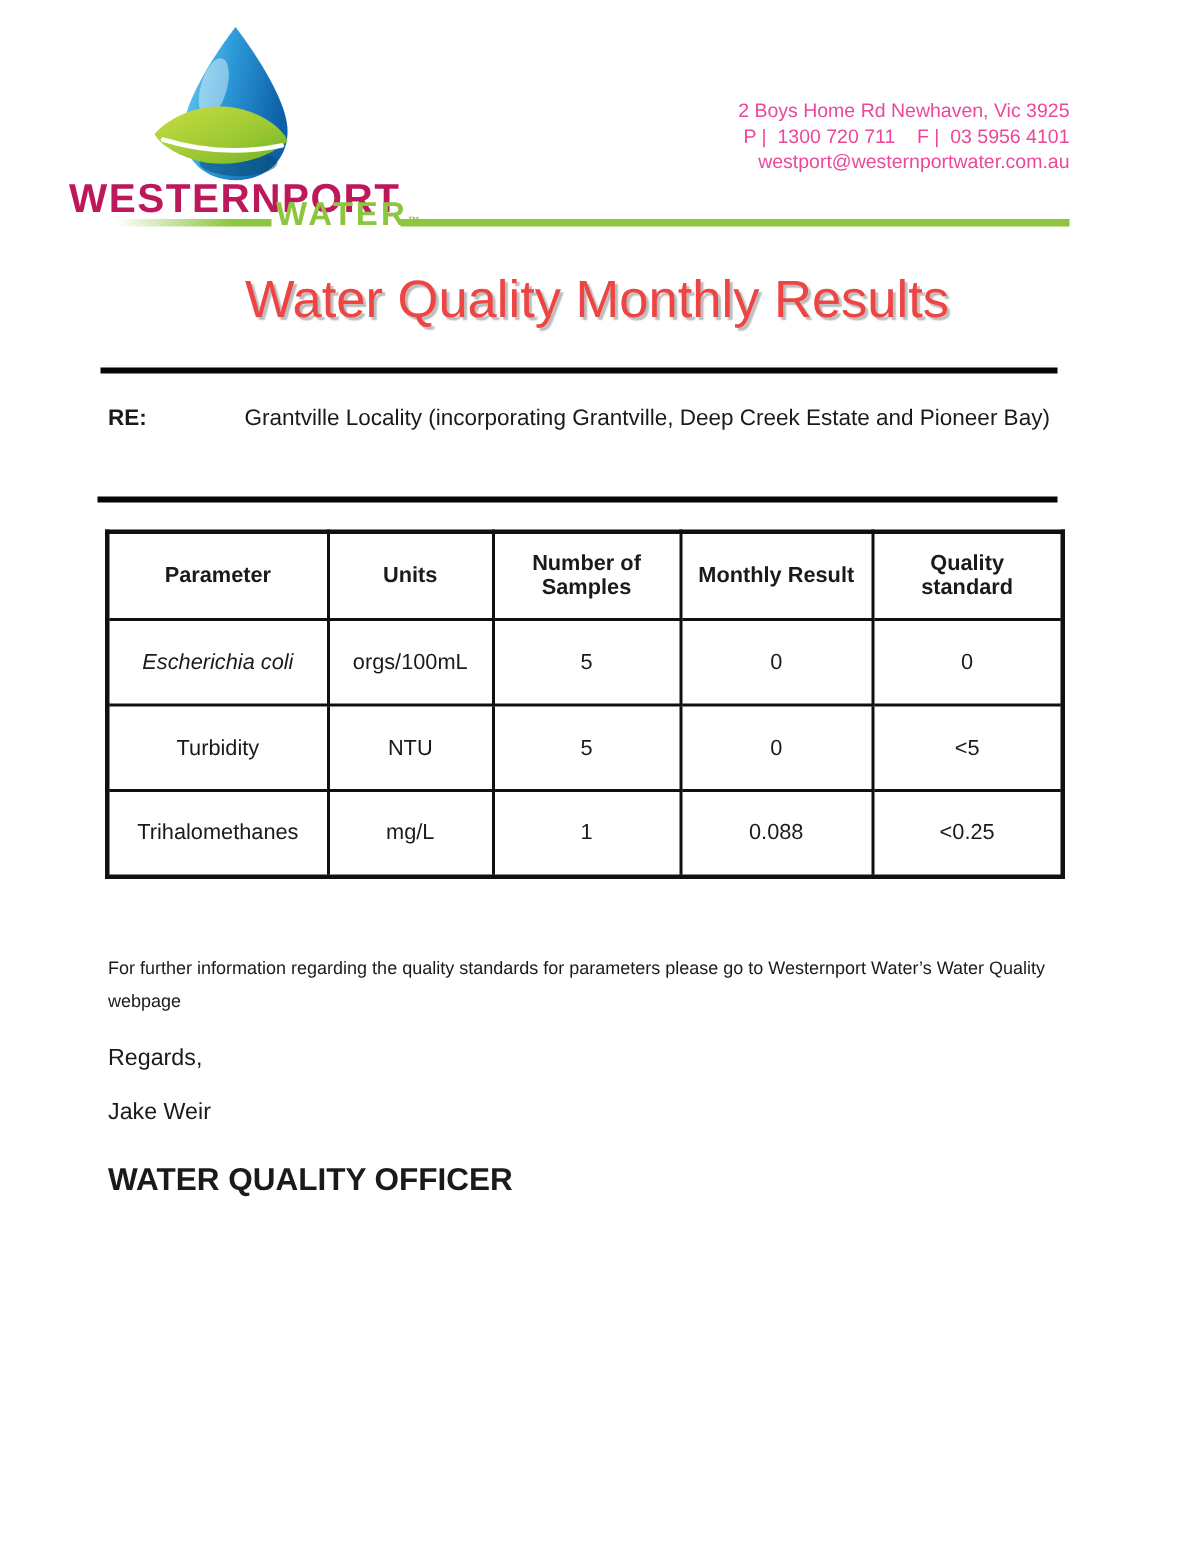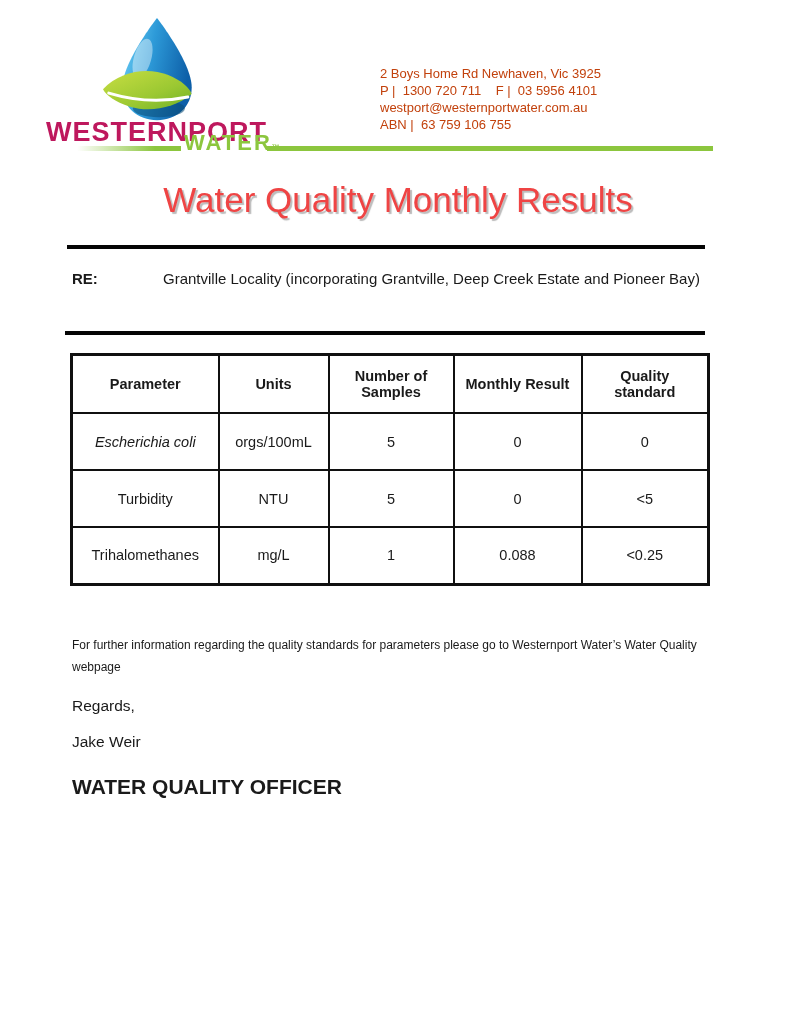--- a/index.html
+++ b/index.html
@@ -29,21 +29,21 @@
     font-size: 22px; font-weight: 700; letter-spacing: 2px;
     color: #8cc63e; white-space: nowrap;
   }
   .brand-bottom .tm { font-size: 8px; letter-spacing: 0; vertical-align: baseline; }
   .line-right {
     position: absolute; left: 267px; top: 146px; width: 446px; height: 5px;
     background: #8cc63e;
   }
   .contact {
     position: absolute; left: 380px; top: 65px; width: 333px;
-    font-size: 13px; line-height: 17px; color: #c2410c;
+    text-align: right; font-size: 13px; line-height: 17px; color: #ec4899;
   }
   .contact-line { white-space: pre; }
 
   
   .title {
     position: absolute; left: 0; top: 180px; width: 100%;
     text-align: center;
     font-size: 35px; font-weight: 400; color: #ef4444;
     text-shadow: 2px 2px 1px #bcbcbc;
   }
@@ -109,21 +109,20 @@
   </svg>
   <div class="brand-top">WESTERNPORT</div>
   <div class="line-left"></div>
   <div class="brand-bottom"><span>WATER</span><span class="tm">™</span></div>
   <div class="line-right"></div>
 
   <div class="contact">
     <div class="contact-line">2 Boys Home Rd Newhaven, Vic 3925</div>
     <div class="contact-line">P |  1300 720 711    F |  03 5956 4101</div>
     <div class="contact-line">westport@westernportwater.com.au</div>
-    <div class="contact-line">ABN |  63 759 106 755</div>
   </div>
 
   <h1 class="title">Water Quality Monthly Results</h1>
   <div class="rule rule1"></div>
 
   <div class="meta">
     <div class="meta-row">
       <span class="meta-label">RE:</span><span class="meta-value">Grantville Locality (incorporating Grantville, Deep Creek Estate and Pioneer Bay)</span>
     </div>
   </div>

